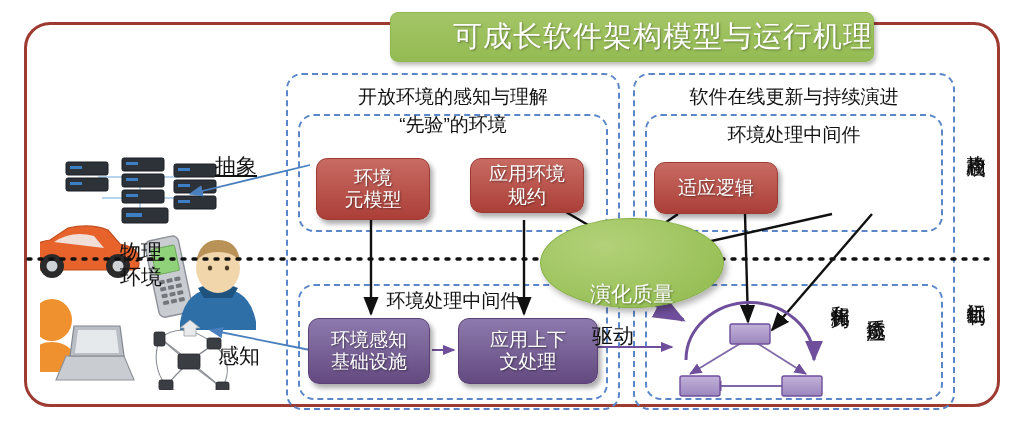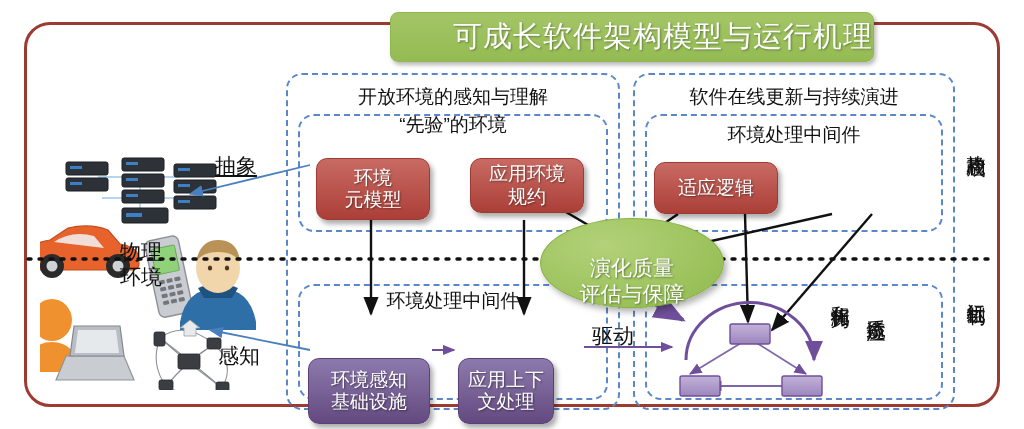--- a/index.html
+++ b/index.html
@@ -29,21 +29,21 @@
       white-space:nowrap;}
 
   
   .nbox{position:absolute;border-radius:11px;box-sizing:border-box;
       display:flex;align-items:center;justify-content:center;text-align:center;
       color:#fff;font-size:19px;line-height:1.18;
       box-shadow:3px 4px 5px rgba(0,0,0,.33);}
   .nbox.red{background:linear-gradient(to bottom,#c86b63,#ab3f38);
       border:1px solid #9c3a33;}
   .nbox.purple{background:linear-gradient(to bottom,#8d7aad,#63497f);
-      border:1px solid #5b4176;margin-top:40px;}
+      border:1px solid #5b4176;}
   .nbox span{display:block;text-shadow:1px 1px 2px rgba(0,0,0,.45);}
 
   
   .green-ellipse{position:absolute;left:540px;top:218px;width:182px;height:88px;
       background:radial-gradient(ellipse at 35% 30%,#b3d179,#8fba4c);
       border:1px solid #87b045;border-radius:50%;
       display:flex;align-items:flex-end;justify-content:center;text-align:center;
       color:#fff;font-size:21px;line-height:1.25;z-index:22;
       box-shadow:3px 4px 6px rgba(0,0,0,.30);}
   .green-ellipse span{text-shadow:1px 1px 2px rgba(60,85,30,.7);}
@@ -204,21 +204,21 @@
     </div>
   </div>
 
   <div class="nbox purple" style="left:308px;top:318px;width:122px;height:66px;z-index:20;">
     <div>
       <span>环境感知</span>
       <span>基础设施</span>
     </div>
   </div>
 
-  <div class="nbox purple" style="left:458px;top:318px;width:96px;height:66px;z-index:20;">
+  <div class="nbox purple" style="left:458px;top:318px;width:140px;height:66px;z-index:20;">
     <div>
       <span>应用上下</span>
       <span>文处理</span>
     </div>
   </div>
 
   <div class="dash-outer" style="left:633px;top:73px;width:322px;height:337px;"></div>
   <div class="sec-title" style="left:633px;top:84px;width:322px;">软件在线更新与持续演进</div>
 
   <div class="dash-inner" style="left:645px;top:114px;width:298px;height:118px;"></div>
@@ -255,21 +255,20 @@
       </g>
     </svg>
   </div>
 
   <div class="vlabel" style="left:830px;top:290px;">和演化行为</div>
   <div class="vlabel" style="left:866px;top:304px;">系统适应</div>
 
   <div class="green-ellipse">
     <div>
       <span>演化质量</span><br>
-      <span>评估与保障</span>
     </div>
   </div>
 
   <div class="lbl" style="left:592px;top:322px;z-index:21;">驱动</div>
 
   <div class="vlabel" style="left:966px;top:140px;">静态构成</div>
   <div class="vlabel" style="left:966px;top:288px;">运行机制</div>
 
   <svg class="ov" viewBox="0 0 1024 429">
     <defs>

